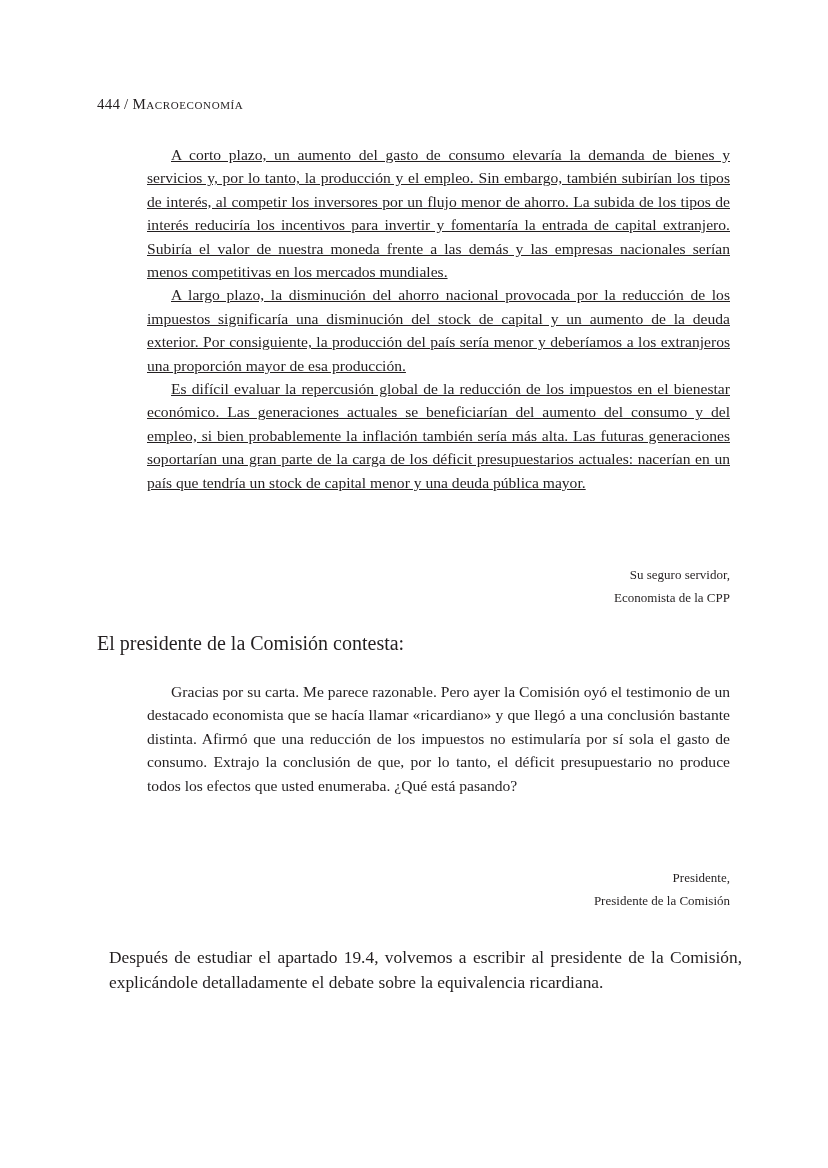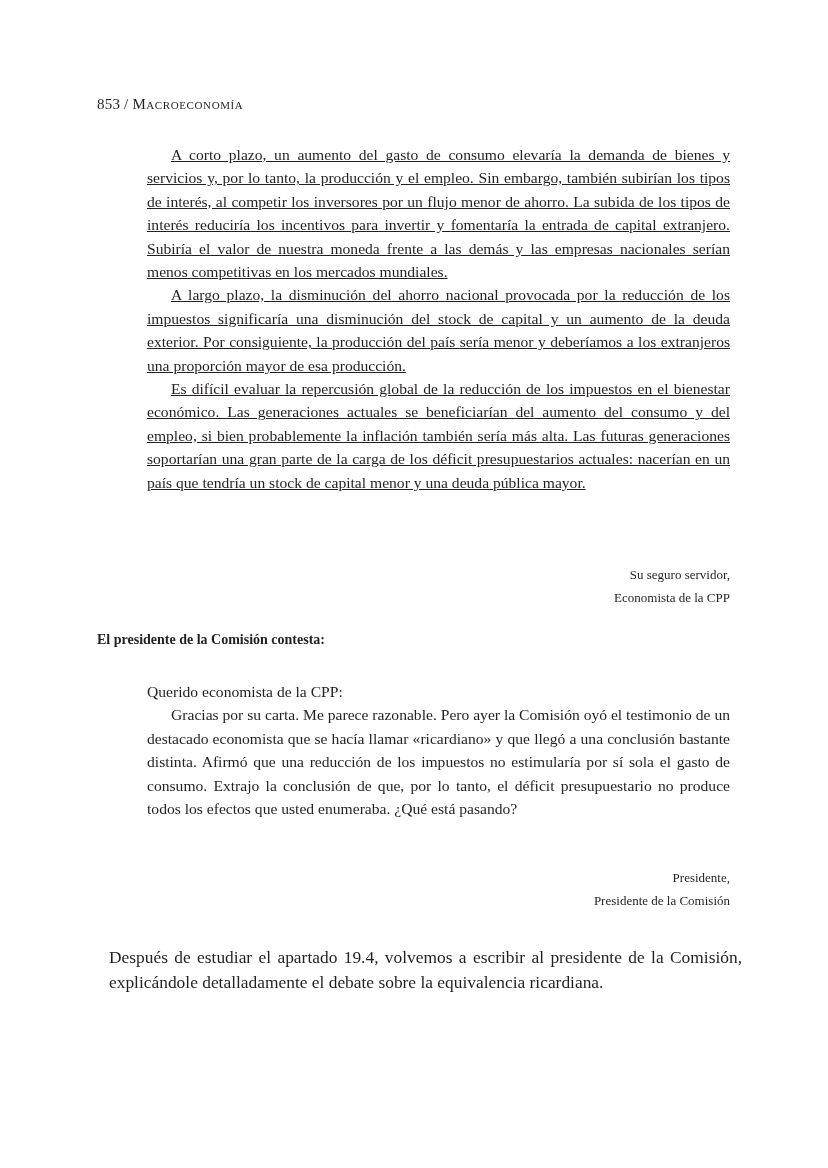--- a/index.html
+++ b/index.html
@@ -4,45 +4,44 @@
 <style>
   html, body { margin: 0; padding: 0; background: #ffffff; }
   body { width: 828px; height: 1168px; position: relative; overflow: hidden;
          font-family: "Liberation Serif", "DejaVu Serif", serif; color: #231f20; }
   .running-head { position: absolute; left: 97px; top: 96px; font-size: 15px; letter-spacing: 0.2px; }
   .running-head .sc { font-variant: small-caps; letter-spacing: 0.6px; }
   .letter { position: absolute; left: 147px; width: 583px; font-size: 15.6px; line-height: 23.4px; }
   .letter p { margin: 0; text-align: justify; text-indent: 24px; }
   .letter p.noindent { text-indent: 0; }
   .closing { position: absolute; right: 98px; text-align: right; font-size: 13px; line-height: 23.4px; }
-  .intro { position: absolute; left: 97px; font-size: 14px; font-weight: bold; }
+  .intro { position: absolute; left: 97px; font-size: 20px; }
   .outro { position: absolute; left: 97px; width: 633px; font-size: 17.4px; line-height: 25px; text-align: justify; margin: 12px; }
 </style>
 </head>
 <body>
 
 <div class="running-head">
-  <span>853</span><span> / </span><span class="sc">Macroeconomía</span>
+  <span>444</span><span> / </span><span class="sc">Macroeconomía</span>
 </div>
 
 <div class="letter" style="top:143px;text-decoration:underline;">
   <p>A corto plazo, un aumento del gasto de consumo elevaría la demanda de bienes y servicios y, por lo tanto, la producción y el empleo. Sin embargo, también subirían los tipos de interés, al competir los inversores por un flujo menor de ahorro. La subida de los tipos de interés reduciría los incentivos para invertir y fomentaría la entrada de capital extranjero. Subiría el valor de nuestra moneda frente a las demás y las empresas nacionales serían menos competitivas en los mercados mundiales.</p>
   <p>A largo plazo, la disminución del ahorro nacional provocada por la reducción de los impuestos significaría una disminución del stock de capital y un aumento de la deuda exterior. Por consiguiente, la producción del país sería menor y deberíamos a los extranjeros una proporción mayor de esa producción.</p>
   <p>Es difícil evaluar la repercusión global de la reducción de los impuestos en el bienestar económico. Las generaciones actuales se beneficiarían del aumento del consumo y del empleo, si bien probablemente la inflación también sería más alta. Las futuras generaciones soportarían una gran parte de la carga de los déficit presupuestarios actuales: nacerían en un país que tendría un stock de capital menor y una deuda pública mayor.</p>
 </div>
 
 <div class="closing" style="top:563px;">
   <div>Su seguro servidor,</div>
   <div>Economista de la CPP</div>
 </div>
 
 <div class="intro" style="top:632px;">El presidente de la Comisión contesta:</div>
 
 <div class="letter" style="top:680px;">
-  <p class="noindent">Querido economista de la CPP:</p>
   <p>Gracias por su carta. Me parece razonable. Pero ayer la Comisión oyó el testimonio de un destacado economista que se hacía llamar «ricardiano» y que llegó a una conclusión bastante distinta. Afirmó que una reducción de los impuestos no estimularía por sí sola el gasto de consumo. Extrajo la conclusión de que, por lo tanto, el déficit presupuestario no produce todos los efectos que usted enumeraba. ¿Qué está pasando?</p>
 </div>
 
 <div class="closing" style="top:866px;">
   <div>Presidente,</div>
   <div>Presidente de la Comisión</div>
 </div>
 
 <p class="outro" style="top:933px;">Después de estudiar el apartado 19.4, volvemos a escribir al presidente de la Comisión, explicándole detalladamente el debate sobre la equivalencia ricardiana.</p>
 

